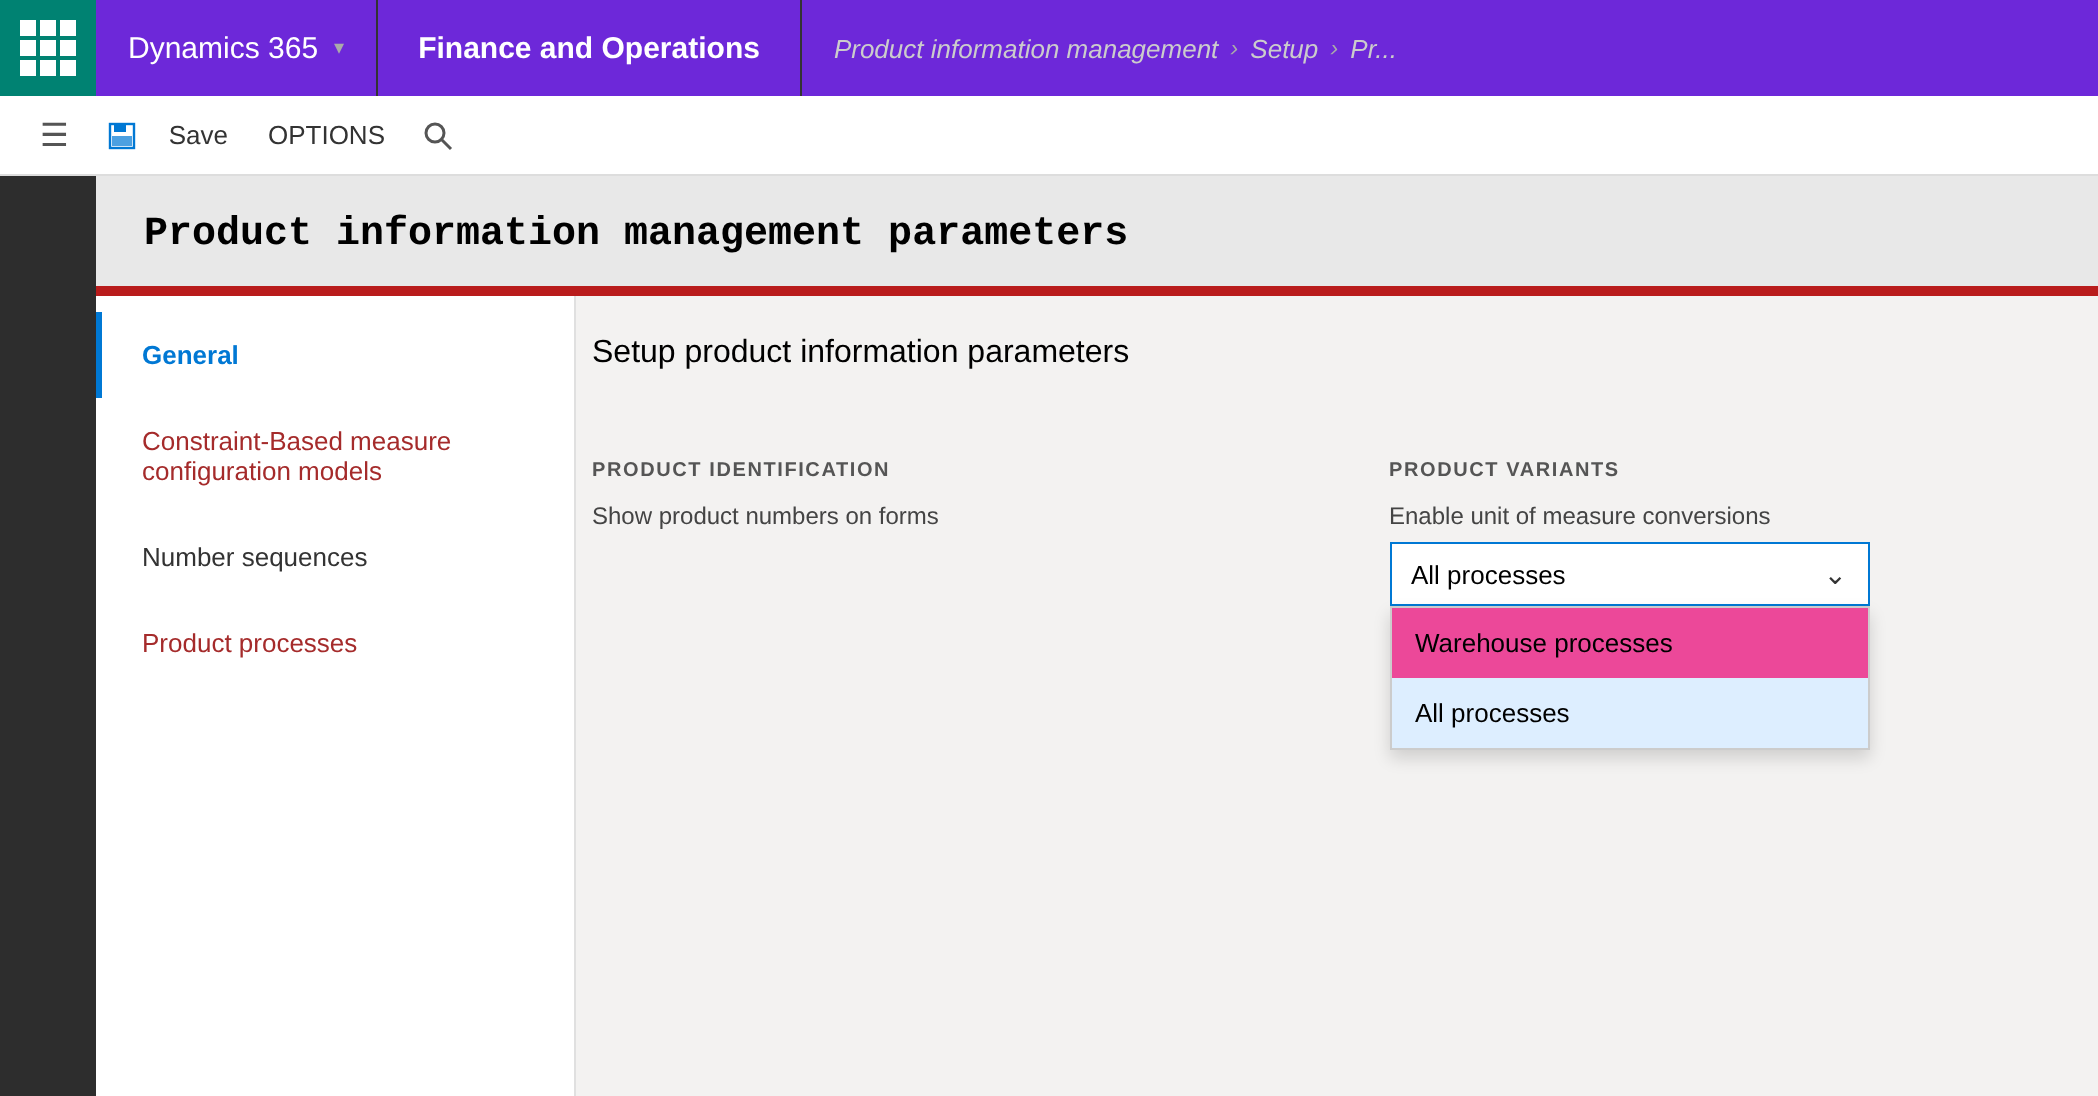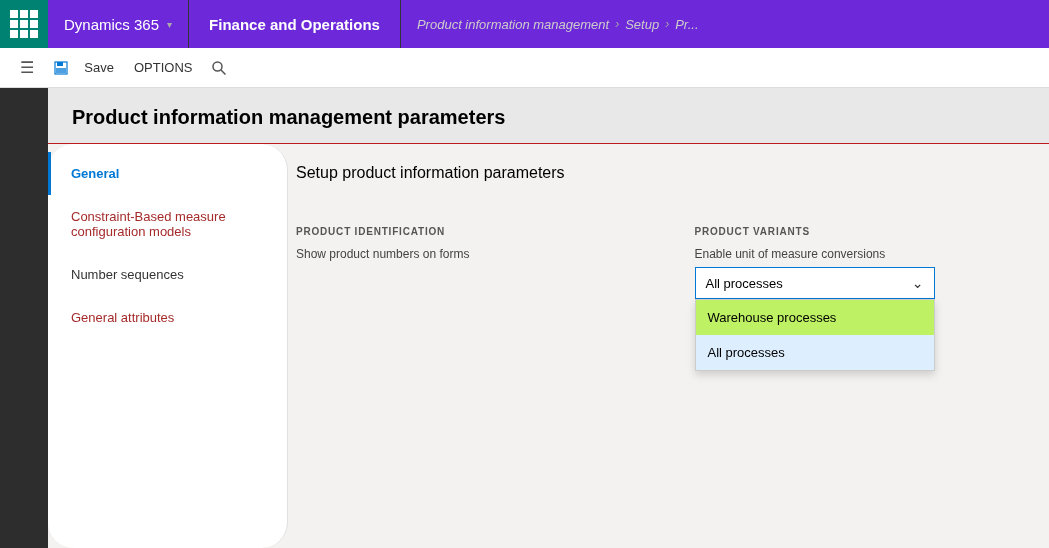--- a/index.html
+++ b/index.html
@@ -129,21 +129,22 @@
     
     .page-content {
       flex: 1;
       display: flex;
       flex-direction: column;
       overflow: hidden;
     }
     .page-title-area {
       background: #e8e8e8;
       padding: 18px 24px 14px;
-      border-bottom: 1px solid #b91c1c;
+      border-bottom: 5px solid #b91c1c;
+      font-family: Liberation Mono, monospace;
     }
     .page-title {
       font-size: 20px;
       font-weight: 700;
       color: #000;
     }
 
     .content-body {
       display: flex;
       flex: 1;
@@ -151,21 +152,20 @@
       overflow: hidden;
     }
 
     
     .left-tabs {
       width: 240px;
       background: white;
       border-right: 1px solid #e0e0e0;
       flex-shrink: 0;
       padding-top: 8px;
-      border-radius: 26px;
     }
     .tab-item {
       padding: 14px 20px;
       font-size: 13px;
       color: #333;
       cursor: pointer;
       border-left: 3px solid transparent;
     }
     .tab-item.active {
       color: #0078d4;
@@ -259,21 +259,21 @@
     }
     .dropdown-chevron {
       font-size: 14px;
       color: #333;
     }
     .dropdown-menu {
       position: absolute;
       top: 32px;
       left: 0;
       width: 240px;
-      background: #bef264;
+      background: #ec4899;
       border: 1px solid #ccc;
       box-shadow: 0 4px 8px rgba(0,0,0,0.15);
       z-index: 10;
     }
     .dropdown-option {
       padding: 10px 12px;
       font-size: 13px;
       color: #000;
       cursor: pointer;
     }
@@ -349,21 +349,21 @@
         <div class="tab-item active">
           <span>General</span>
         </div>
         <div class="tab-item section-header">
           <span>Constraint-Based measure configuration models</span>
         </div>
         <div class="tab-item">
           <span>Number sequences</span>
         </div>
         <div class="tab-item section-header">
-          <span>General attributes</span>
+          <span>Product processes</span>
         </div>
       </div>
 
       <div class="right-panel">
         <div class="section-title">Setup product information parameters</div>
 
         <div class="params-grid">
 
           <div>
             <div class="param-section-label">PRODUCT IDENTIFICATION</div>

